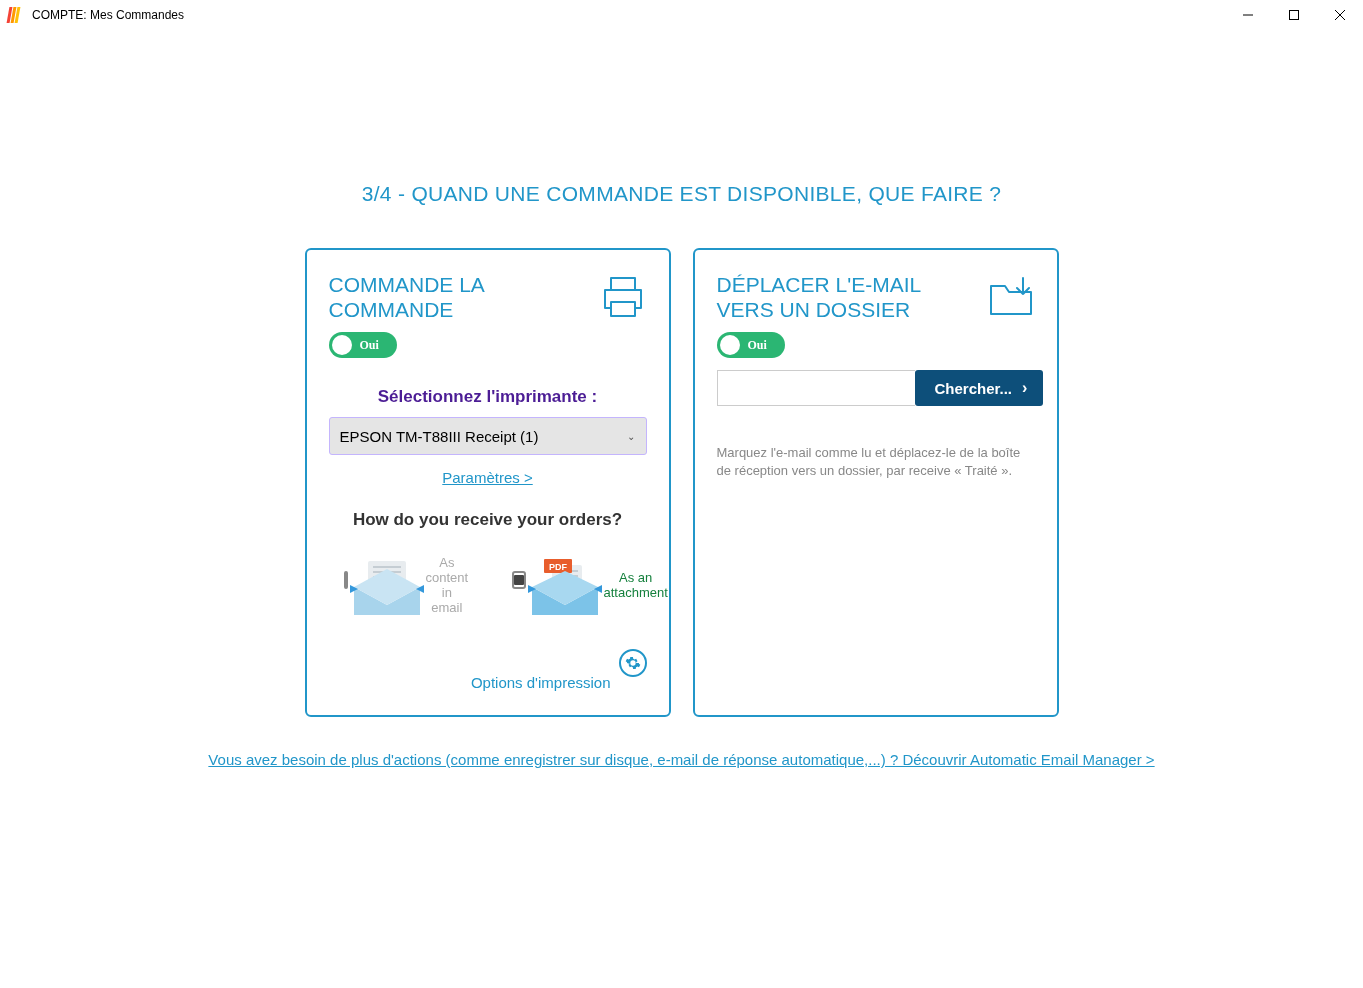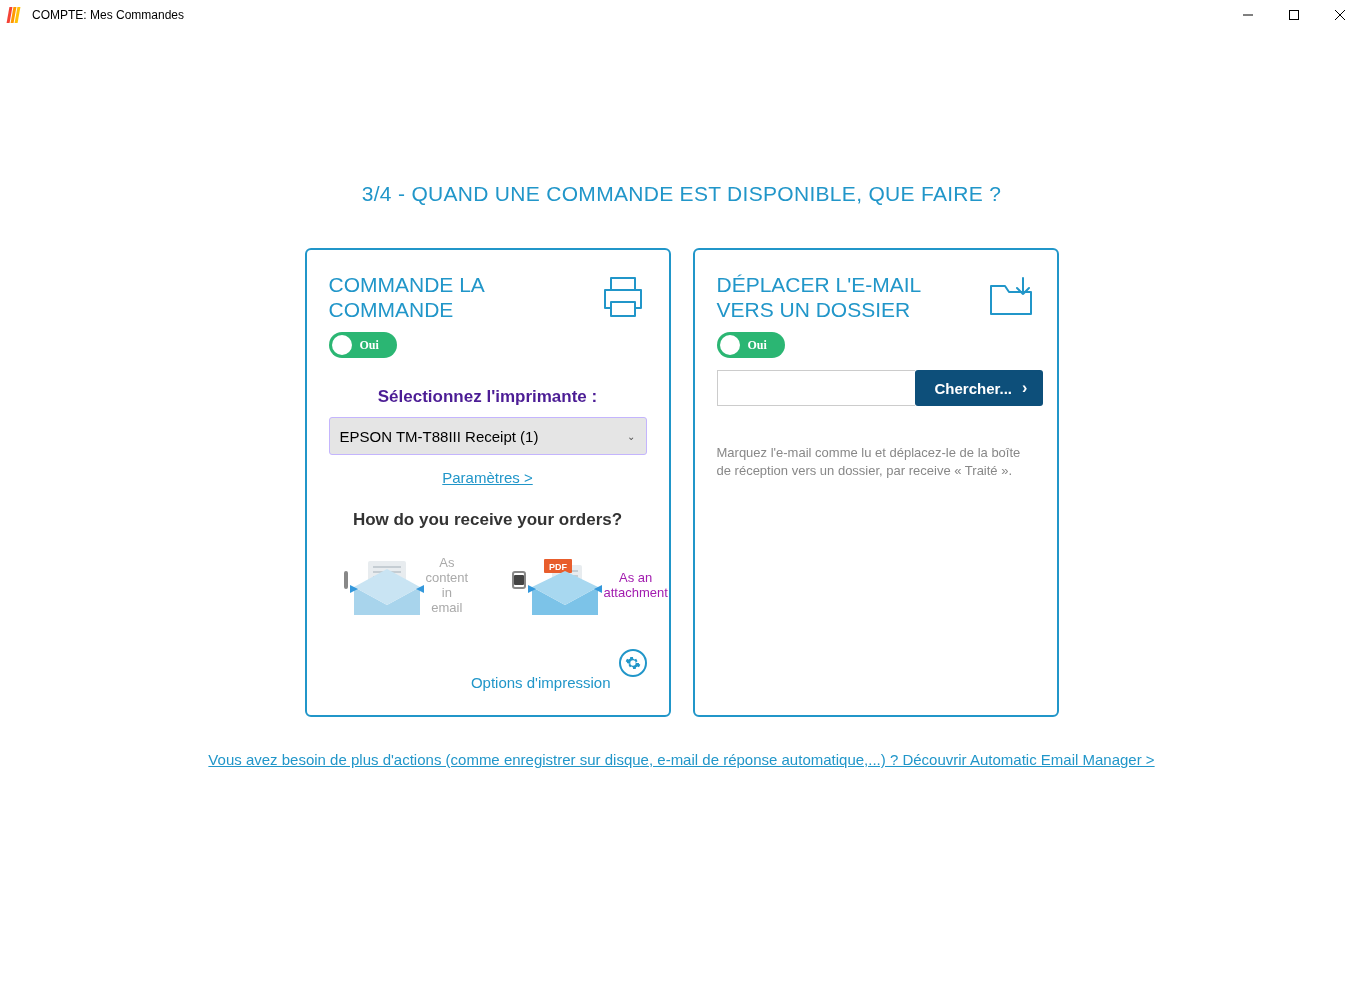--- a/index.html
+++ b/index.html
@@ -41,21 +41,21 @@
     .params-link { display: block; text-align: center; color: #2196c9; text-decoration: underline; font-size: 15px; margin-top: 14px; }
     
     .receive-label { text-align: center; font-size: 17px; font-weight: 600; color: #333; margin-top: 24px; }
     
     .receive-opts { display: flex; justify-content: center; gap: 48px; margin-top: 12px; }
     .receive-opt { display: flex; align-items: center; width: 120px; }
     .receive-opt.dim .opt-label { color: #aaa; }
     .chk { width: 18px; height: 18px; border: 2px solid #888; border-radius: 3px; display: flex; align-items: center; justify-content: center; }
     .chk.checked:after { content: ""; width: 10px; height: 10px; background: #444; border-radius: 1px; }
     .opt-icon { margin-top: 14px; height: 62px; display: flex; align-items: center; justify-content: center; position: relative; }
-    .opt-label { font-size: 13px; margin-top: 10px; text-align: center; color: #a21caf; }
+    .opt-label { font-size: 13px; margin-top: 10px; text-align: center; color: #15803d; }
     
     .print-opts-row { display: flex; justify-content: flex-end; align-items: center; gap: 8px; margin-top: 16px; }
     .print-opts-link { color: #2196c9; font-size: 15px; margin-top: 40px; }
     .gear-btn { width: 28px; height: 28px; border: 2px solid #2196c9; border-radius: 50%; display: flex; align-items: center; justify-content: center; }
     .gear-btn svg { width: 16px; height: 16px; fill: #2196c9; }
     
     .search-row { display: flex; margin-top: 11px; }
     .search-input { flex: 1; height: 36px; border: 1px solid #ccc; border-right: none; padding: 0 8px; font-size: 14px; }
     .search-btn { background: #0d4f7a; color: #fff; border: none; height: 36px; padding: 0 16px 0 20px; font-size: 15px; border-radius: 3px; font-weight: 600; display: flex; align-items: center; gap: 10px; }
     .search-btn .chev-right { font-size: 16px; }

